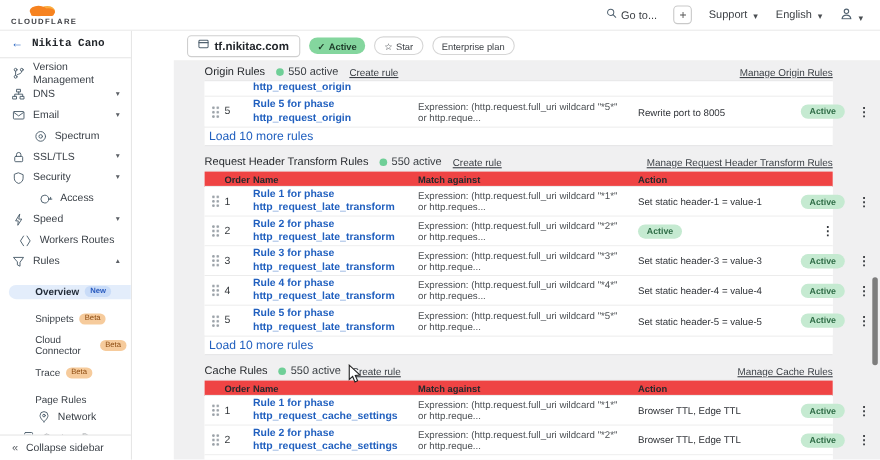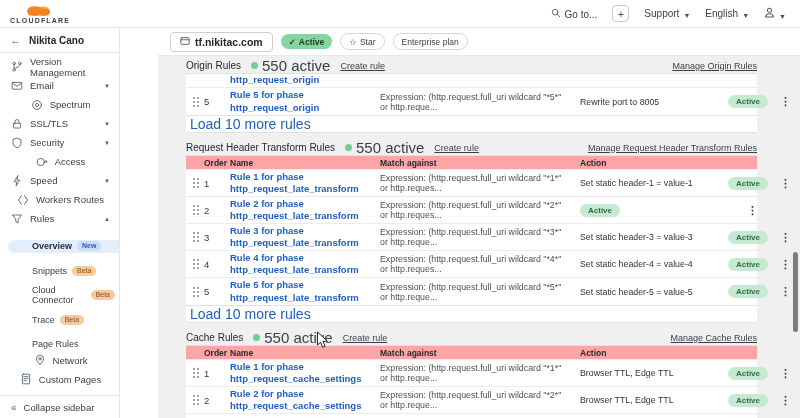--- a/index.html
+++ b/index.html
@@ -19,21 +19,21 @@
 
   
   .app { display:flex; height:390px; }
 
   
   .sidebar { width:120px; min-width:120px; background:#fff; border-right:1px solid #e6e6e6;
     display:flex; flex-direction:column; }
   .sidebar-header { height:25px; display:flex; align-items:center; gap:8px; padding:0 10px;
     border-bottom:1px solid #e6e6e6; }
   .back-arrow { color:#2160bf; font-size:11px; cursor:pointer; }
-  .account-name { font-size:10px; font-weight:bold; color:#23272c; }
+  .account-name { font-size:10px; font-weight:bold; color:#23272c;font-family:Liberation Mono, monospace; }
   .sidebar-nav { flex:1; padding-top:4px; overflow:hidden; }
   .nav-item { height:19px; display:flex; align-items:center; gap:7px; padding:0 9px 0 11px;
     font-size:9.5px; color:#3b4148; cursor:pointer;justify-content:center; }
   .nav-item .ico { width:12px; height:12px; display:flex; align-items:center; }
   .nav-item .nav-caret { margin-left:auto; font-size:6px; color:#5c6066; }
   .sub-item { height:12.5px; display:flex; align-items:center; gap:5px; padding:0 4px 0 24px;
     font-size:9px; color:#3b4148; cursor:pointer; margin-left:8px;margin-top:12px; }
   .sub-item.selected { background:#e3edfb; border-radius:9px 0 0 9px; font-weight:bold; color:#1f2936; }
   .badge { border-radius:7px; font-size:7px; padding:1px 5px; line-height:1.2; font-weight:bold; }
   .badge-new { background:#c9dcf8; color:#2a5bbf; }
@@ -49,43 +49,43 @@
   .domain-chip { border:1px solid #cfcfcf; border-radius:4px; height:20px; padding:0 9px;
     display:flex; align-items:center; gap:5px; font-weight:bold; font-size:10.5px; color:#23272c; cursor:pointer; }
   .pill { border-radius:10px; font-size:8.5px; padding:2.5px 8px; display:flex; align-items:center; gap:3px; }
   .pill-active { background:#84d69e; color:#1d3a29; font-weight:bold; }
   .pill-outline { border:1px solid #d6d6d6; color:#3a3e43; cursor:pointer; background:#fff; }
 
   .content { flex:1; background:#f0f0f1; padding:2px 43px 0 28px; overflow:hidden; }
 
   .section-head { display:flex; align-items:center; gap:10px; height:15px; }
   .section-title { font-size:10px; font-weight:normal; color:#26292d; }
-  .active-count { display:flex; align-items:center; gap:4px; font-size:15px; color:#3c4045; }
+  .active-count { display:flex; align-items:center; gap:4px; font-size:10px; color:#3c4045; }
   .dot { width:7px; height:7px; border-radius:50%; background:#6fcf97; }
   .ulink { font-size:9px; color:#3a3f45; text-decoration:underline; cursor:pointer; }
   .manage { margin-left:auto; }
 
   .table { background:#fff; border-top:1px solid #e2e2e3; border-bottom:1px solid #e2e2e3; }
   .grid-row { display:grid; grid-template-columns:16px 26px 150px 200px 148px 49px 17px;
     align-items:center; padding-left:2px; }
-  .thead { height:14px; font-size:8.5px; font-weight:bold; color:#26292d; border-bottom:1px solid #ececec; background:#fca5a5; }
+  .thead { height:14px; font-size:8.5px; font-weight:bold; color:#26292d; border-bottom:1px solid #ececec; background:#ef4444; }
   .row { min-height:27px; border-bottom:1px solid #ececec; background:#fff; }
   .row:last-child { border-bottom:none; }
   .row.partial-top { min-height:14px; height:14px; overflow:hidden; }
   .row.partial-bottom { min-height:10px; height:10px; overflow:hidden; align-items:flex-start; padding-top:8px; }
   .handle { width:8px; height:12px; justify-self:center;
     background-image:radial-gradient(#9aa1a7 1px, transparent 1.3px); background-size:4px 4px; cursor:grab; }
   .order-num { font-size:9.5px; color:#33373b; }
   .rule-name { font-size:9.5px; font-weight:bold; color:#2160bf; line-height:1.3; cursor:pointer; }
   .expr { font-size:8.8px; color:#4c5054; padding-right:10px; }
   .action { font-size:8.8px; color:#303338; }
   .status-pill { justify-self:start; background:#c5ead1; color:#2f6d47; font-size:8px; font-weight:bold;
     border-radius:9px; padding:2px 8px; }
   .kebab { font-size:11px; font-weight:bold; color:#33373b; cursor:pointer; justify-self:center; letter-spacing:0; }
-  .load-more { height:17px; display:flex; align-items:center; background:#fff; font-size:14px;
+  .load-more { height:17px; display:flex; align-items:center; background:#fff; font-size:11px;
     color:#2160bf; padding-left:4px; cursor:pointer; }
   .sec-gap { height:7px; }
 
   
   .scroll-thumb { position:absolute; right:2px; top:252px; width:5px; height:80px;
     background:#7d7d7d; border-radius:3px; z-index:40; cursor:pointer; }
   .cursor { position:absolute; left:316px; top:331px; z-index:50; pointer-events:none; }
   svg.icon { stroke:#50616f; fill:none; stroke-width:1.1; stroke-linecap:round; stroke-linejoin:round; }
 </style>
 </head>
@@ -151,20 +151,32 @@
               <circle cx="11" cy="3" r="1.6"></circle>
               <circle cx="4" cy="11" r="1.6"></circle>
               <path d="M4 4.6v4.8M11 4.6c0 3-3 3-5 4"></path>
             </svg>
           </span>
           <span>Version Management</span>
         </div>
         <div class="nav-item">
           <span class="ico">
             <svg class="icon" width="12" height="12" viewBox="0 0 15 15">
+              <rect x="5.5" y="1.5" width="4" height="3"></rect>
+              <rect x="1" y="9.5" width="4" height="3"></rect>
+              <rect x="9.5" y="9.5" width="4" height="3"></rect>
+              <path d="M7.5 4.5V7M3 9.5V7h9v2.5"></path>
+            </svg>
+          </span>
+          <span>DNS</span>
+          <span class="nav-caret">▼</span>
+        </div>
+        <div class="nav-item">
+          <span class="ico">
+            <svg class="icon" width="12" height="12" viewBox="0 0 15 15">
               <rect x="1.5" y="3" width="12" height="8.5" rx="1"></rect>
               <path d="M2 4l5.5 4L13 4"></path>
             </svg>
           </span>
           <span>Email</span>
           <span class="nav-caret">▼</span>
         </div>
         <div class="nav-item">
           <span class="ico">
             <svg class="icon" width="12" height="12" viewBox="0 0 15 15">

